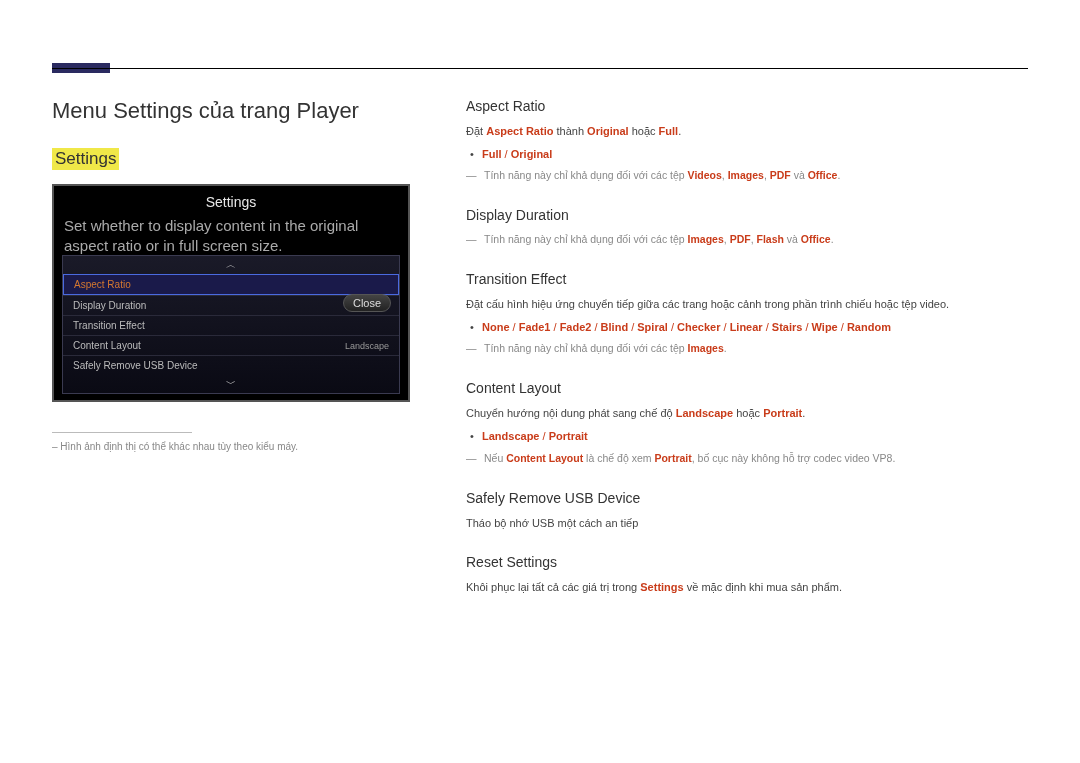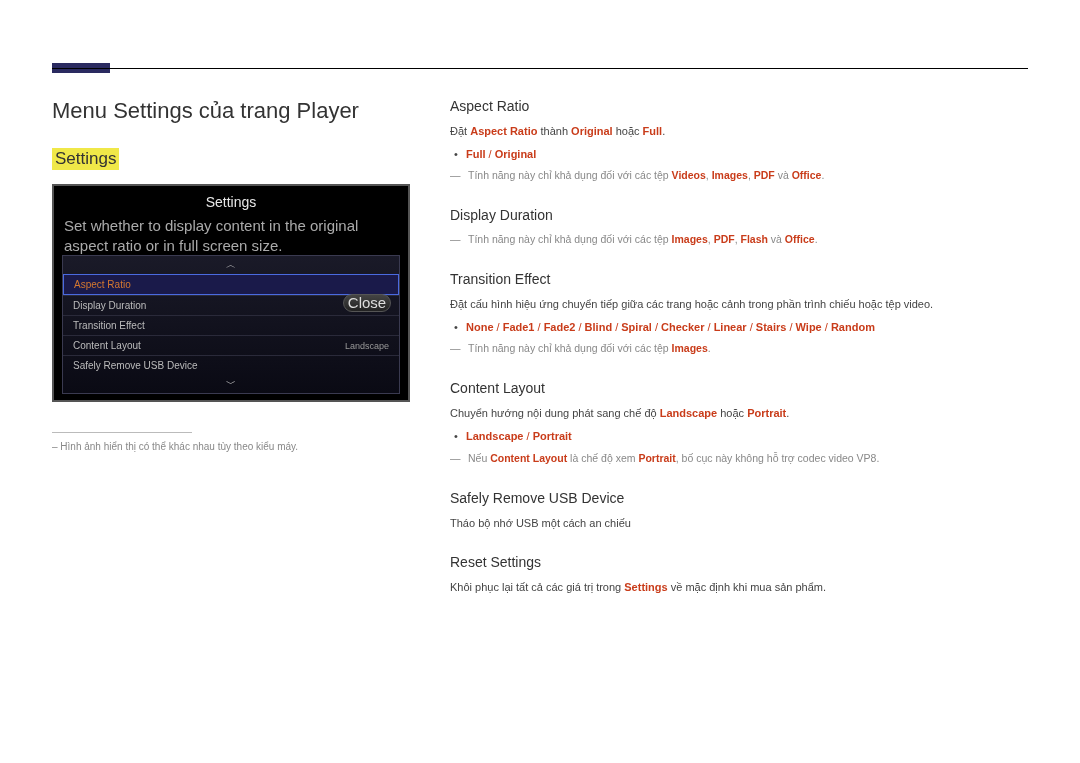--- a/index.html
+++ b/index.html
@@ -26,21 +26,21 @@
     width: 58px;
     height: 10px;
     background: #2a2a60;
   }
   .page {
     position: absolute;
     top: 98px;
     left: 52px;
     right: 52px;
     display: flex;
-    gap: 40px;
+    gap: 56px;
   }
   .left-col { width: 358px; flex-shrink: 0; }
   .right-col { flex: 1; }
 
   .page-title {
     font-size: 22px;
     font-weight: 400;
     color: #333;
     margin-bottom: 24px;
   }
@@ -106,21 +106,21 @@
   .tv-close-btn {
     position: absolute;
     right: 8px;
     top: 38px;
     width: 48px;
     height: 18px;
     background: linear-gradient(#444, #222);
     border: 1px solid #555;
     border-radius: 9px;
     color: #ddd;
-    font-size: 15px;
+    font-size: 11px;
     text-align: center;
     line-height: 16px;
   }
 
   .footnote-rule {
     margin-top: 30px;
     border: none;
     border-top: 1px solid #bbb;
     width: 140px;
   }
@@ -203,21 +203,21 @@
           <span class="tv-row-label">Safely Remove USB Device</span>
         </div>
 
         <div class="tv-arrow">﹀</div>
         <div class="tv-close-btn">Close</div>
       </div>
     </div>
 
     <hr class="footnote-rule">
     <div class="footnote">
-      – <span>Hình ảnh hiển thị có thể khác nhau tùy theo kiểu máy.</span>
+      – <span>Hình ảnh định thị có thể khác nhau tùy theo kiểu máy.</span>
     </div>
   </div>
 
   <div class="right-col">
 
     <div class="section">
       <div class="sec-title">Aspect Ratio</div>
       <div class="sec-body">
         <p class="inline">
           <span>Đặt </span><span class="red">Aspect Ratio</span><span> thành </span><span class="red">Original</span><span> hoặc </span><span class="red">Full</span><span>.</span>
@@ -262,21 +262,21 @@
         </p>
         <p class="dash-note inline">
           <span>Nếu </span><span class="red">Content Layout</span><span> là chế độ xem </span><span class="red">Portrait</span><span>, bố cục này không hỗ trợ codec video VP8.</span>
         </p>
       </div>
     </div>
 
     <div class="section">
       <div class="sec-title">Safely Remove USB Device</div>
       <div class="sec-body">
-        <p>Tháo bộ nhớ USB một cách an chiếu</p>
+        <p>Tháo bộ nhớ USB một cách an tiếp</p>
       </div>
     </div>
 
     <div class="section">
       <div class="sec-title">Reset Settings</div>
       <div class="sec-body">
         <p class="inline">
           <span>Khôi phục lại tất cả các giá trị trong </span><span class="red">Settings</span><span> về mặc định khi mua sản phẩm.</span>
         </p>
       </div>

